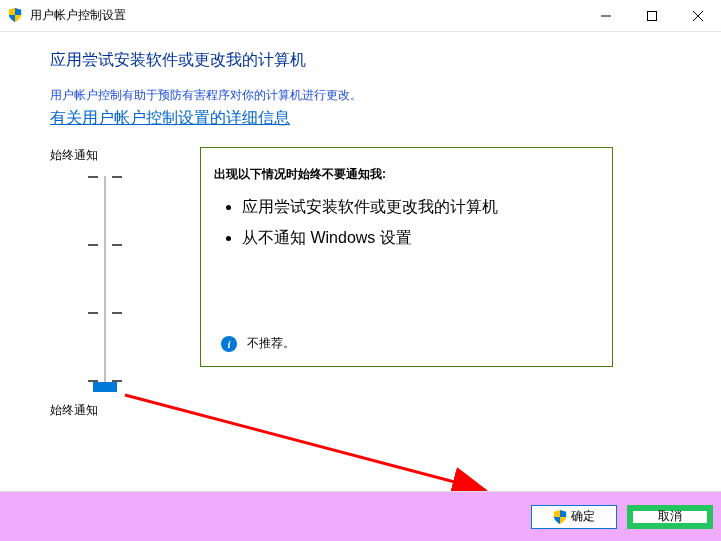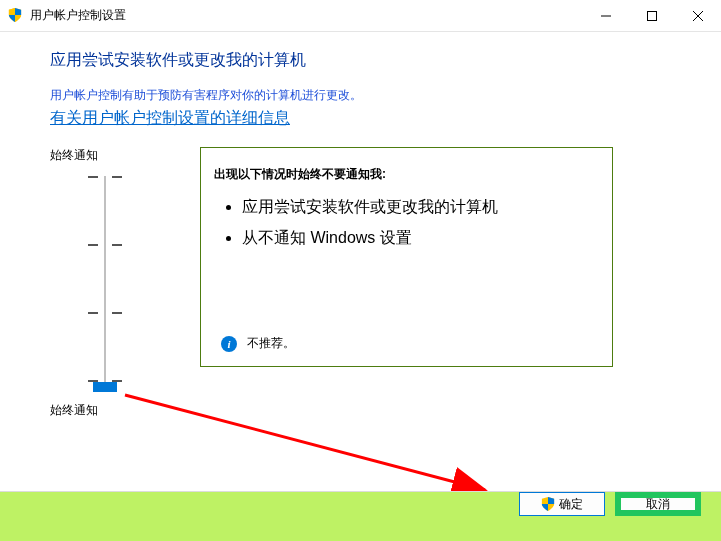--- a/index.html
+++ b/index.html
@@ -155,26 +155,26 @@
       font-weight: bold;
       font-style: italic;
       font-family: Georgia, serif;
     }
     .footer {
       position: absolute;
       bottom: 0;
       left: 0;
       right: 0;
       height: 50px;
-      background: #bef264;
+      background: #f0abfc;
       border-top: 1px solid #dcdcdc;
       display: flex;
-      align-items: flex-start;
+      align-items: center;
       justify-content: flex-end;
-      padding-right: 20px;
+      padding-right: 8px;
       gap: 10px;
     }
     .btn {
       min-width: 86px;
       height: 24px;
       background: #fdfdfd;
       border: 6px solid #22c55e;
       font-size: 12px;
       display: flex;
       align-items: center;

